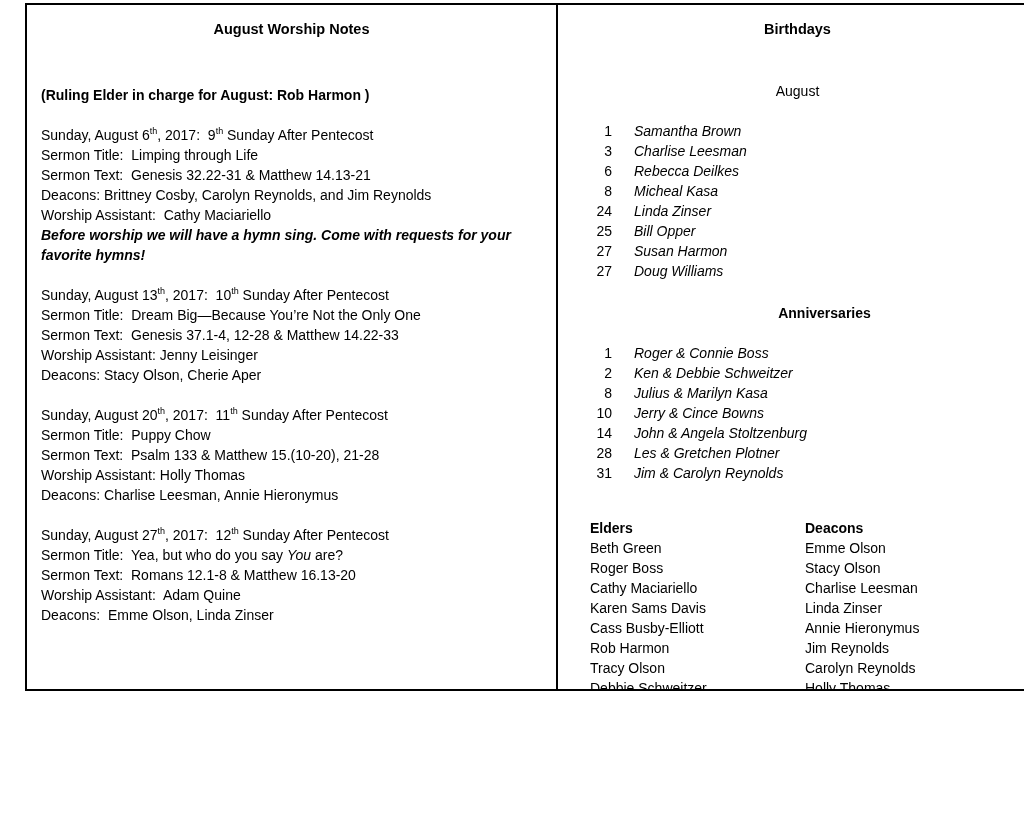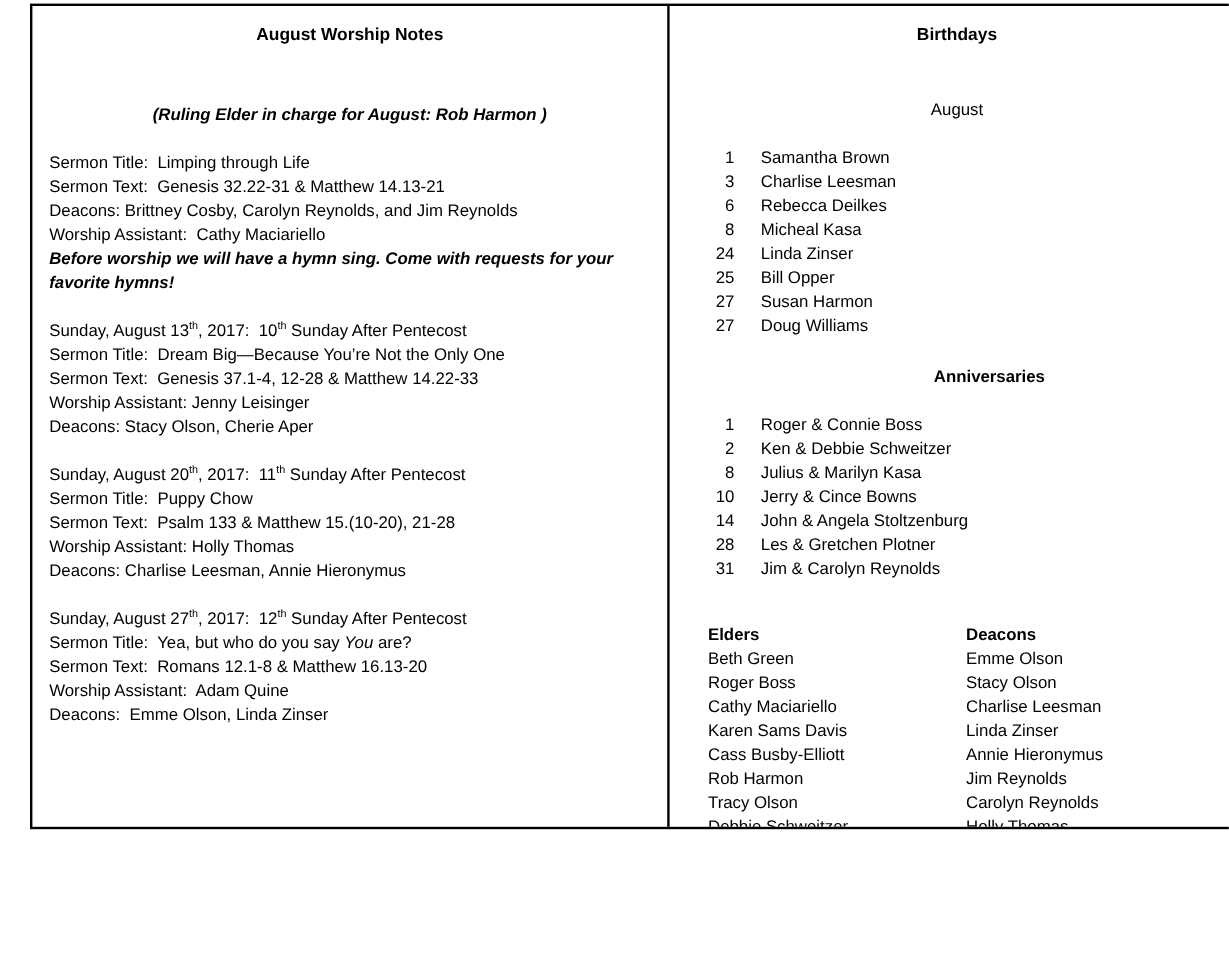--- a/index.html
+++ b/index.html
@@ -6,53 +6,54 @@
   html, body { width:1024px; height:814px; background:#ffffff; }
   body { font-family:"Liberation Sans","DejaVu Sans",sans-serif; font-size:14px; color:#000; position:relative; }
 
   .page { position:absolute; left:5px; top:3px; width:1014px; height:688px; border:2px solid #000; display:flex; background:#fff;margin-left:20px; }
   .col { padding:8px 14px; overflow:hidden; }
   .col-left { width:531px; border-right:2px solid #000; }
   .col-right { flex:1; }
 
   .col-title { text-align:center; font-weight:700; margin-top:6px; line-height:20px; font-size:14.5px; }
 
-  .ruling-elder { margin-top:46px; font-weight:700; font-style:italic; line-height:20px; white-space:pre;text-align:center; }
+  .ruling-elder { margin-top:46px; font-weight:700; line-height:20px; white-space:pre; }
 
   .service { margin-top:20px; }
   .line { line-height:20px; white-space:pre; }
   .line.wrap { white-space:pre-wrap; }
   .bold { font-weight:700; }
   .italic { font-style:italic; }
   .bold-italic { font-weight:700; font-style:italic; }
   sup { font-size:9px; line-height:0; }
 
   .month-title { margin-top:42px; text-align:center; line-height:20px; }
   .day-list { margin-top:20px; }
   .day-row { display:flex; line-height:20px; white-space:pre; }
   .day-num { width:40px; text-align:right; }
-  .day-name { margin-left:22px; }
+  .day-name { margin-left:22px;font-style:italic; }
   .section-title { margin-top:22px; text-align:center; text-indent:54px; font-weight:700; line-height:20px; }
 
   .officers { margin-top:35px; margin-left:18px; display:flex; }
   .officer-col-elders { width:215px; }
   .officer-title { font-weight:700; line-height:20px; }
   .name-line { line-height:20px; white-space:pre; }
   [data-name="deacons-list"] .name-line:nth-child(n+10) { padding-left:15px; }
 </style>
 </head>
 <body>
 
 <div class="page" data-name="bulletin-page">
 
   <div class="col col-left" data-name="worship-notes-column">
     <div class="col-title" data-name="worship-notes-title">August Worship Notes</div>
     <div class="ruling-elder" data-name="ruling-elder-note">(Ruling Elder in charge for August: Rob Harmon )</div>
     <div data-name="services">
         <div data-name="service-block" class="service">
+          <div data-name="service-date-line" class="line"><span data-name="date-text-part">Sunday, August 6</span><sup data-name="ordinal-suffix">th</sup><span data-name="date-text-part">, 2017:  9</span><sup data-name="ordinal-suffix">th</sup><span data-name="date-text-part"> Sunday After Pentecost</span></div>
           <div data-name="service-detail-line" class="line">Sermon Title:  Limping through Life</div>
           <div data-name="service-detail-line" class="line">Sermon Text:  Genesis 32.22-31 &amp; Matthew 14.13-21</div>
           <div data-name="service-detail-line" class="line">Deacons: Brittney Cosby, Carolyn Reynolds, and Jim Reynolds</div>
           <div data-name="service-detail-line" class="line">Worship Assistant:  Cathy Maciariello</div>
           <div data-name="service-detail-line" class="line bold-italic wrap">Before worship we will have a hymn sing. Come with requests for your favorite hymns!</div>
         </div>
         <div data-name="service-block" class="service">
           <div data-name="service-date-line" class="line"><span data-name="date-text-part">Sunday, August 13</span><sup data-name="ordinal-suffix">th</sup><span data-name="date-text-part">, 2017:  10</span><sup data-name="ordinal-suffix">th</sup><span data-name="date-text-part"> Sunday After Pentecost</span></div>
           <div data-name="service-detail-line" class="line">Sermon Title:  Dream Big—Because You’re Not the Only One</div>
           <div data-name="service-detail-line" class="line">Sermon Text:  Genesis 37.1-4, 12-28 &amp; Matthew 14.22-33</div>

